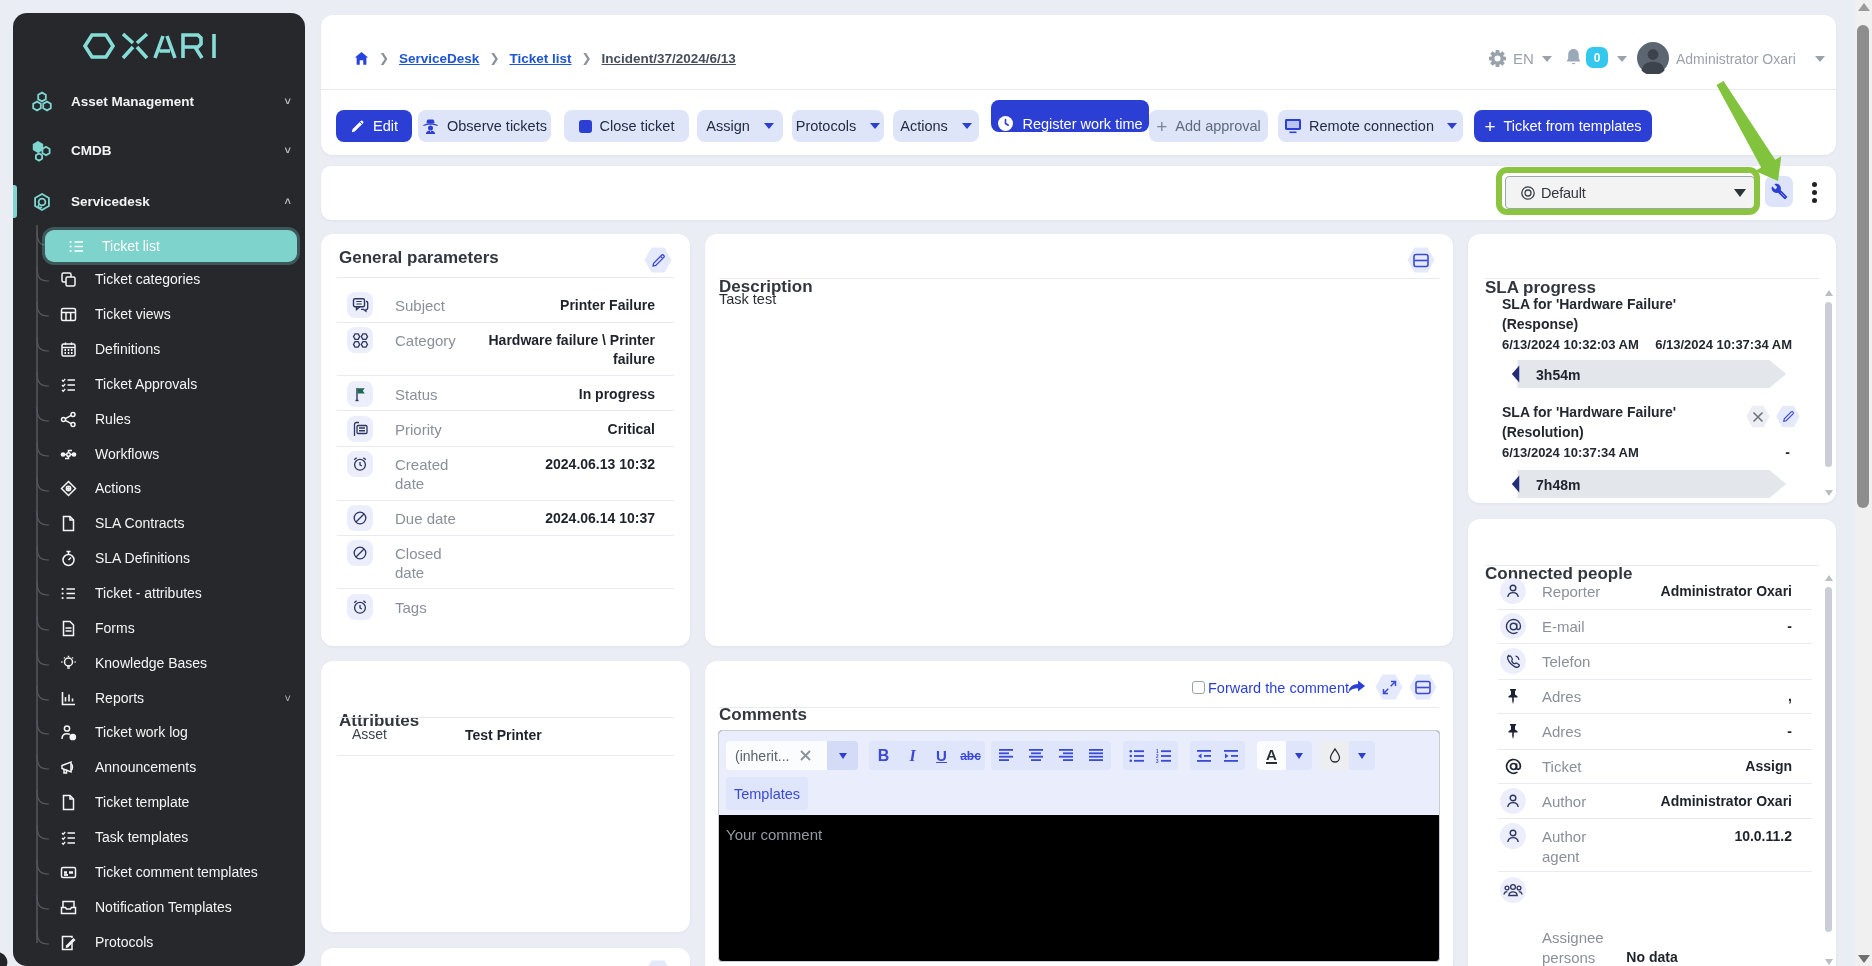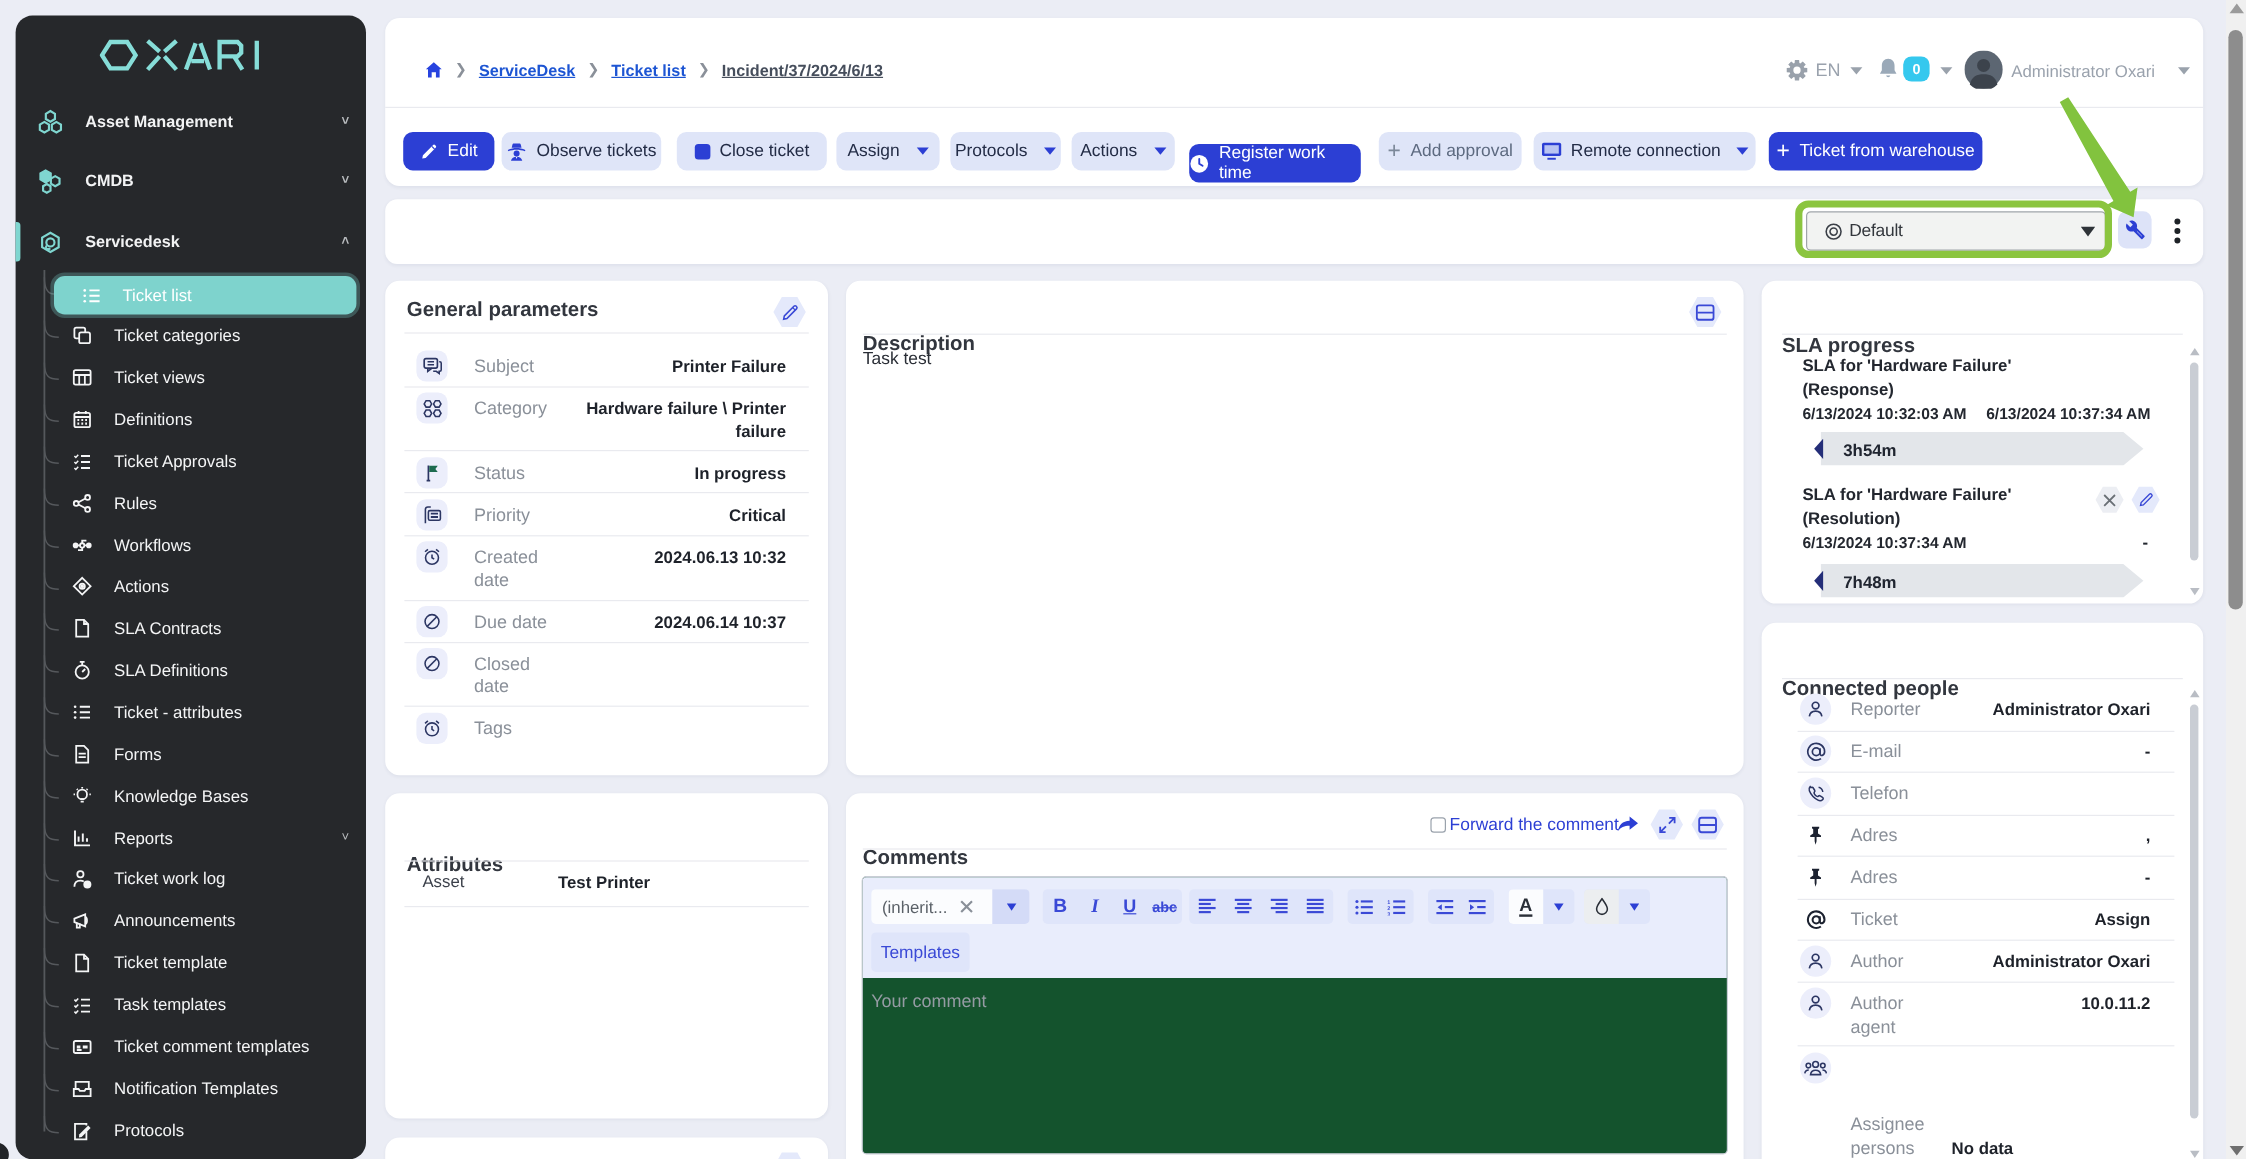--- a/index.html
+++ b/index.html
@@ -336,21 +336,21 @@
       <span class="caret"></span>
     </div>
 <div class="btn btn-lav" style="left:792px;top:110px;width:92px;gap:14px;">
       <span>Protocols</span>
       <span class="caret"></span>
     </div>
 <div class="btn btn-lav" style="left:893px;top:110px;width:86px;gap:14px;">
       <span>Actions</span>
       <span class="caret"></span>
     </div>
-<div class="btn btn-blue" style="left:991px;top:120px;width:143px;">
+<div class="btn btn-blue" style="left:991px;top:100px;width:158px;align-items:flex-end;">
       <svg width="17" height="17" viewBox="0 0 17 17">
         <circle cx="8.5" cy="8.5" r="7.5" fill="#fff"></circle>
         <path d="M8.5 4.5 V8.5 L11.3 10.2" stroke="#2c3fd4" stroke-width="1.6" fill="none" stroke-linecap="round"></path>
       </svg>
       <span>Register work time</span>
     </div>
 <div class="btn btn-lav" style="left:1149px;top:110px;width:119px;color:#5d6a80;">
       <span style="font-size:19px;font-weight:400;color:#7c8899;line-height:1;">+</span>
       <span>Add approval</span>
     </div>
@@ -358,21 +358,21 @@
       <svg width="18" height="16" viewBox="0 0 18 16" fill="#2c3fd4">
         <rect x="1" y="1" width="16" height="11" rx="1.4"></rect>
         <rect x="3" y="3" width="12" height="7" fill="#b9c4f2"></rect>
         <rect x="5.5" y="13.5" width="7" height="1.6"></rect>
       </svg>
       <span>Remote connection</span>
       <span class="caret" style="margin-left:6px;"></span>
     </div>
 <div class="btn btn-blue" style="left:1474px;top:110px;width:178px;">
       <span style="font-size:19px;font-weight:500;color:#fff;line-height:1;">+</span>
-      <span>Ticket from warehouse</span>
+      <span>Ticket from templates</span>
     </div>
 </div>
 
 <div class="card" style="left:321px;top:166px;width:1515px;height:54px;border-radius:10px;"></div>
 <div class="abs" id="defaultbar">
 <div class="abs" style="left:1505px;top:176px;width:250px;height:33px;background:#f2f3f2;border:1px solid #a0a5aa;border-radius:4px;display:flex;align-items:center;">
   <span style="margin-left:14px;display:inline-flex;">
         <svg width="16" height="16" viewBox="0 0 16 16" fill="none" stroke="#3a3f47" stroke-width="1.3">
           <circle cx="8" cy="8" r="6.2"></circle>
           <circle cx="8" cy="8" r="3"></circle>
@@ -578,21 +578,21 @@
     <div class="hexbadge" style="left:703px;top:12px;">
 <svg class="hex" width="30" height="28" viewBox="0 0 30 28">
         <path d="M8.5 1.5 H21.5 L28.5 14 L21.5 26.5 H8.5 L1.5 14 Z" fill="#e4e9fb"></path>
       </svg>
 <svg width="16" height="15" viewBox="0 0 16 15" style="position:relative;">
         <rect x="1" y="1.5" width="14" height="12" rx="2" fill="none" stroke="#3a49d6" stroke-width="1.6"></rect>
         <path d="M1.5 7.5 H14.5" stroke="#3a49d6" stroke-width="1.6"></path>
       </svg>
     </div>
     <div class="divider" style="left:14px;top:46px;width:720px;"></div>
-<div class="abs" style="left:13px;top:69px;width:722px;height:232px;border:1px solid #c9cdd6;border-radius:4px;background:#14532d;">
+<div class="abs" style="left:13px;top:69px;width:722px;height:232px;border:1px solid #c9cdd6;border-radius:4px;background:#000000;">
   <div style="position:absolute;left:0;top:0;width:720px;height:84px;background:#e9edfc;border-radius:3px 3px 0 0;"></div>
   <div style="position:absolute;left:0;top:10px;width:720px;height:29px;">
         <div style="position:absolute;left:7px;top:0;width:132px;height:29px;border-radius:4px;overflow:hidden;">
  <div style="position:absolute;left:0;top:0;width:101px;height:29px;background:#fbfcfe;display:flex;align-items:center;">
             <span style="margin-left:9px;font-size:14px;color:#5b6168;">(inherit...</span>
             <span style="margin-left:10px;display:flex;">
               <svg width="13" height="13" viewBox="0 0 13 13">
                 <path d="M2 2 L11 11 M11 2 L2 11" stroke="#8a9099" stroke-width="1.8"></path>
               </svg>
             </span>

